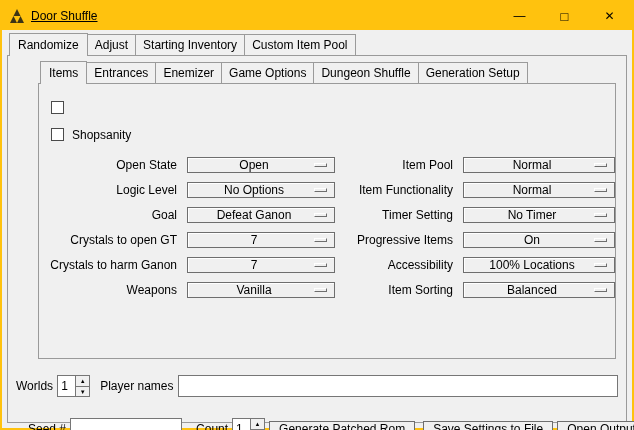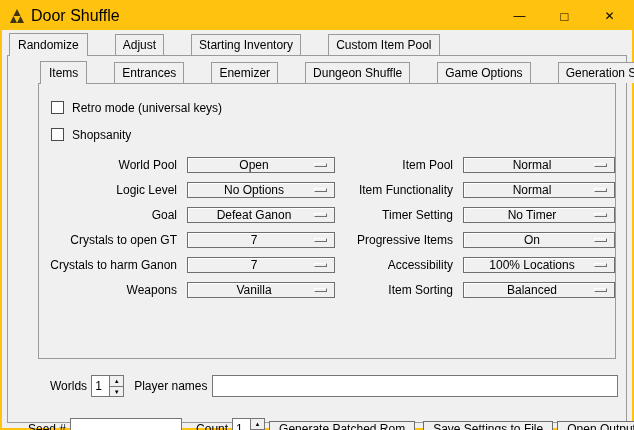--- a/index.html
+++ b/index.html
@@ -13,30 +13,30 @@
     position: relative; width: 634px; height: 430px;
     border: 2px solid #ffc20e; background: #f0f0f0;
     display: flex; flex-direction: column;
   }
   
   .titlebar {
     flex: 0 0 28px; height: 28px; background: #ffc20e;
     display: flex; align-items: center;
   }
   .titlebar-icon { width: 16px; height: 16px; margin: 0 6px 0 7px; flex: 0 0 auto; }
-  .titlebar-title { flex: 1 1 auto; font-size: 16px; }
+  .titlebar-title { flex: 1 1 auto; font-size: 12px; text-decoration: underline; }
   .titlebar-controls { display: flex; height: 100%; }
   .titlebar-btn {
     width: 45px; height: 100%; display: flex; align-items: center; justify-content: center;
     font-size: 12px; line-height: 1;
   }
   .titlebar-btn.max { font-size: 13px; }
   
   .window-body { flex: 1 1 auto; display: flex; flex-direction: column; padding: 3px 5px 5px 5px; min-height: 0; }
-  .tabbar { display: flex; align-items: flex-end; position: relative; z-index: 2; padding-left: 2px; gap: 28px; }
+  .tabbar { display: flex; align-items: flex-end; position: relative; z-index: 2; padding-left: 2px; }
   .tab {
     background: #f0f0f0; border: 1px solid #9a9a9a; border-bottom: none;
     padding: 3px 7px 3px 7px; margin-right: -1px; white-space: nowrap;
   }
   .tab.selected {
     padding: 4px 8px 4px 8px; margin-bottom: -1px; position: relative; z-index: 3;
     background: #f0f0f0;
   }
   .main-pane {
     flex: 1 1 auto; border: 1px solid #9a9a9a; background: #f0f0f0;
@@ -65,21 +65,21 @@
     box-shadow: inset 1px 1px 0 #ffffff;
   }
   .om-value { padding-right: 14px; }
   .om-indicator {
     position: absolute; right: 7px; top: 50%; transform: translateY(-50%);
     width: 13px; height: 4px; background: #f0f0f0;
     border: 1px solid; border-color: #ffffff #6e6e6e #6e6e6e #ffffff;
   }
   
   .bottom-row { display: flex; align-items: center; gap: 4px; }
-  .row-worlds { margin-top: auto; padding: 16px 2px; margin-left: 34px; }
+  .row-worlds { margin-top: auto; padding: 16px 2px; }
   .row-seed { margin-top: 5px; padding: 0 2px; margin-left: 12px; }
   .lbl { white-space: nowrap; }
   .entry {
     background: #fff; border: 1px solid #767676; height: 22px;
     font: inherit; padding: 0 4px; outline: none;
   }
   .player-names-entry { flex: 1 1 auto; min-width: 0; }
   .seed-entry { width: 112px; }
   .spinbox { display: flex; height: 22px; border: 1px solid #767676; background: #fff; flex: 0 0 auto; }
   .spin-value { width: 17px; border: none; font: inherit; padding: 0 0 0 3px; outline: none; }
@@ -131,39 +131,38 @@
       <div class="tab">Custom Item Pool</div>
     </div>
 
     <div class="main-pane">
 
       <div class="sub-notebook">
         <div class="tabbar">
           <div class="tab selected">Items</div>
           <div class="tab">Entrances</div>
           <div class="tab">Enemizer</div>
+          <div class="tab">Game Options</div>
           <div class="tab">Dungeon Shuffle</div>
-          <div class="tab">Game Options</div>
           <div class="tab">Generation Setup</div>
         </div>
 
         <div class="sub-pane">
 
           <div class="checkbox-row">
             <span class="checkbox-box"></span>
-            <span>Retro mode (universal keys)</span>
           </div>
           <div class="checkbox-row">
             <span class="checkbox-box"></span>
             <span>Shopsanity</span>
           </div>
 
           <div class="settings-grid">
 
-            <div class="field-label">World Pool</div>
+            <div class="field-label">Open State</div>
             <div class="optionmenu">
               <span class="om-value">Open</span>
               <span class="om-indicator"></span>
             </div>
             <div class="field-label">Item Pool</div>
             <div class="optionmenu">
               <span class="om-value">Normal</span>
               <span class="om-indicator"></span>
             </div>
 

